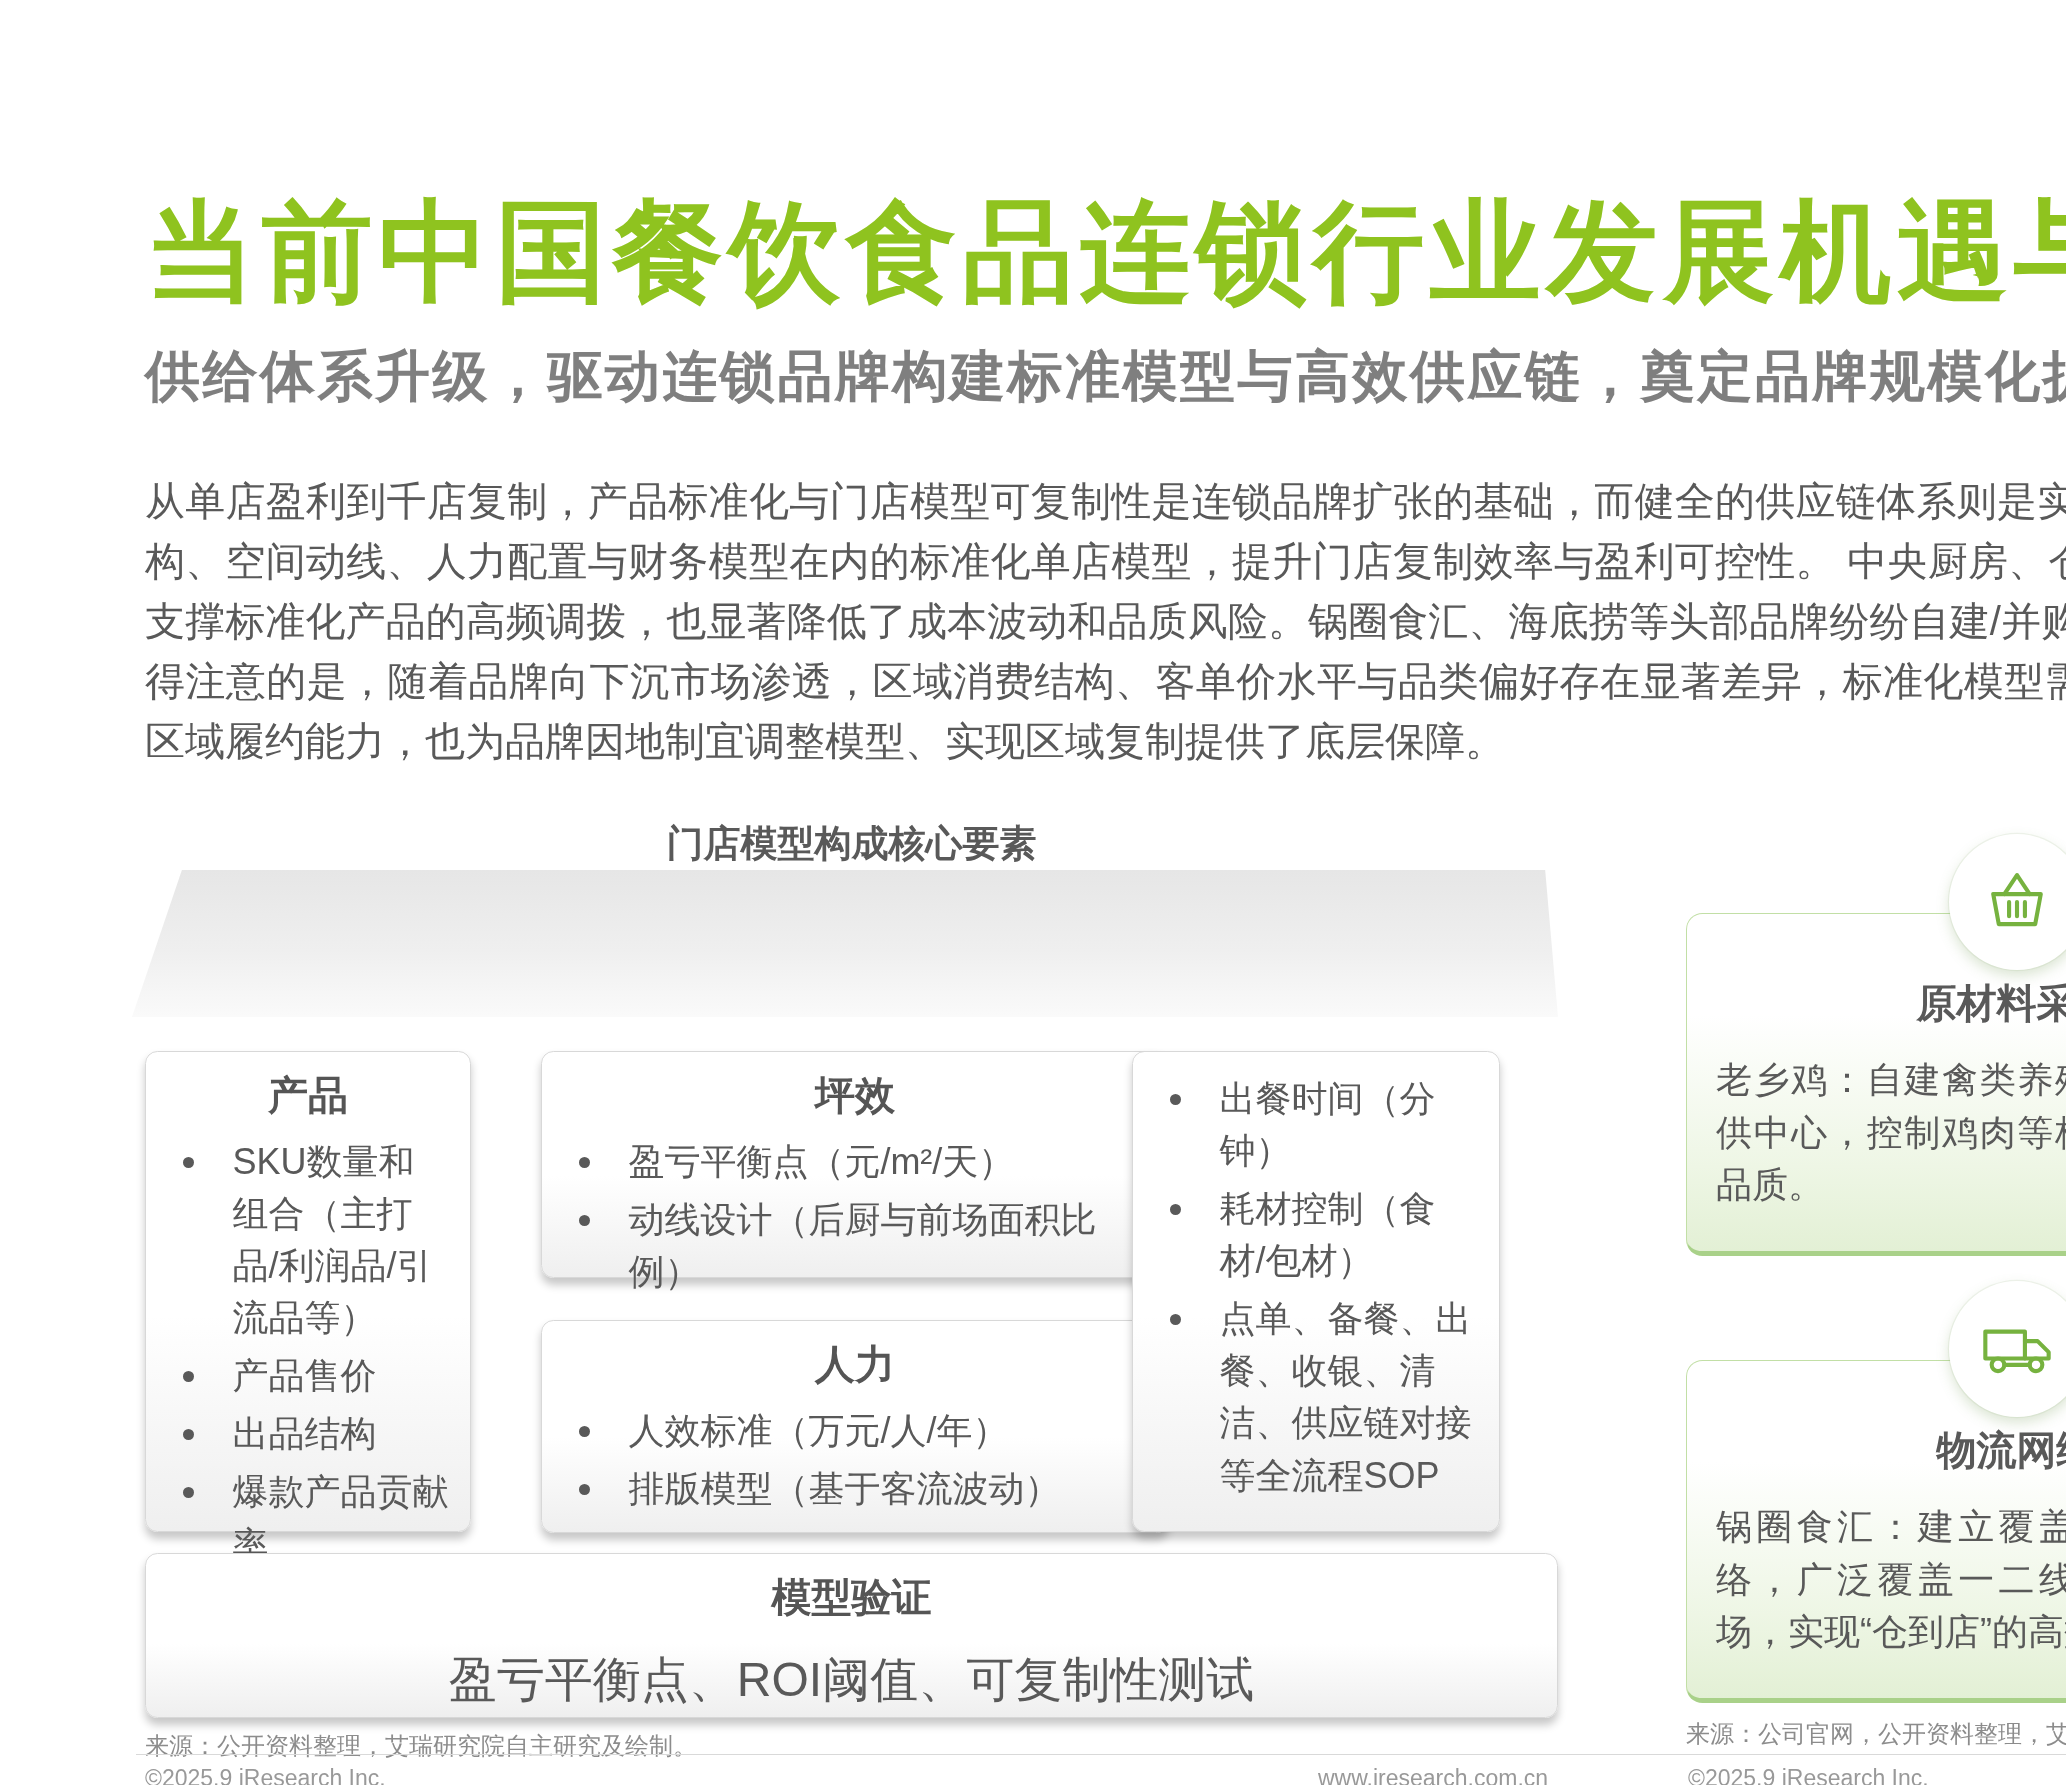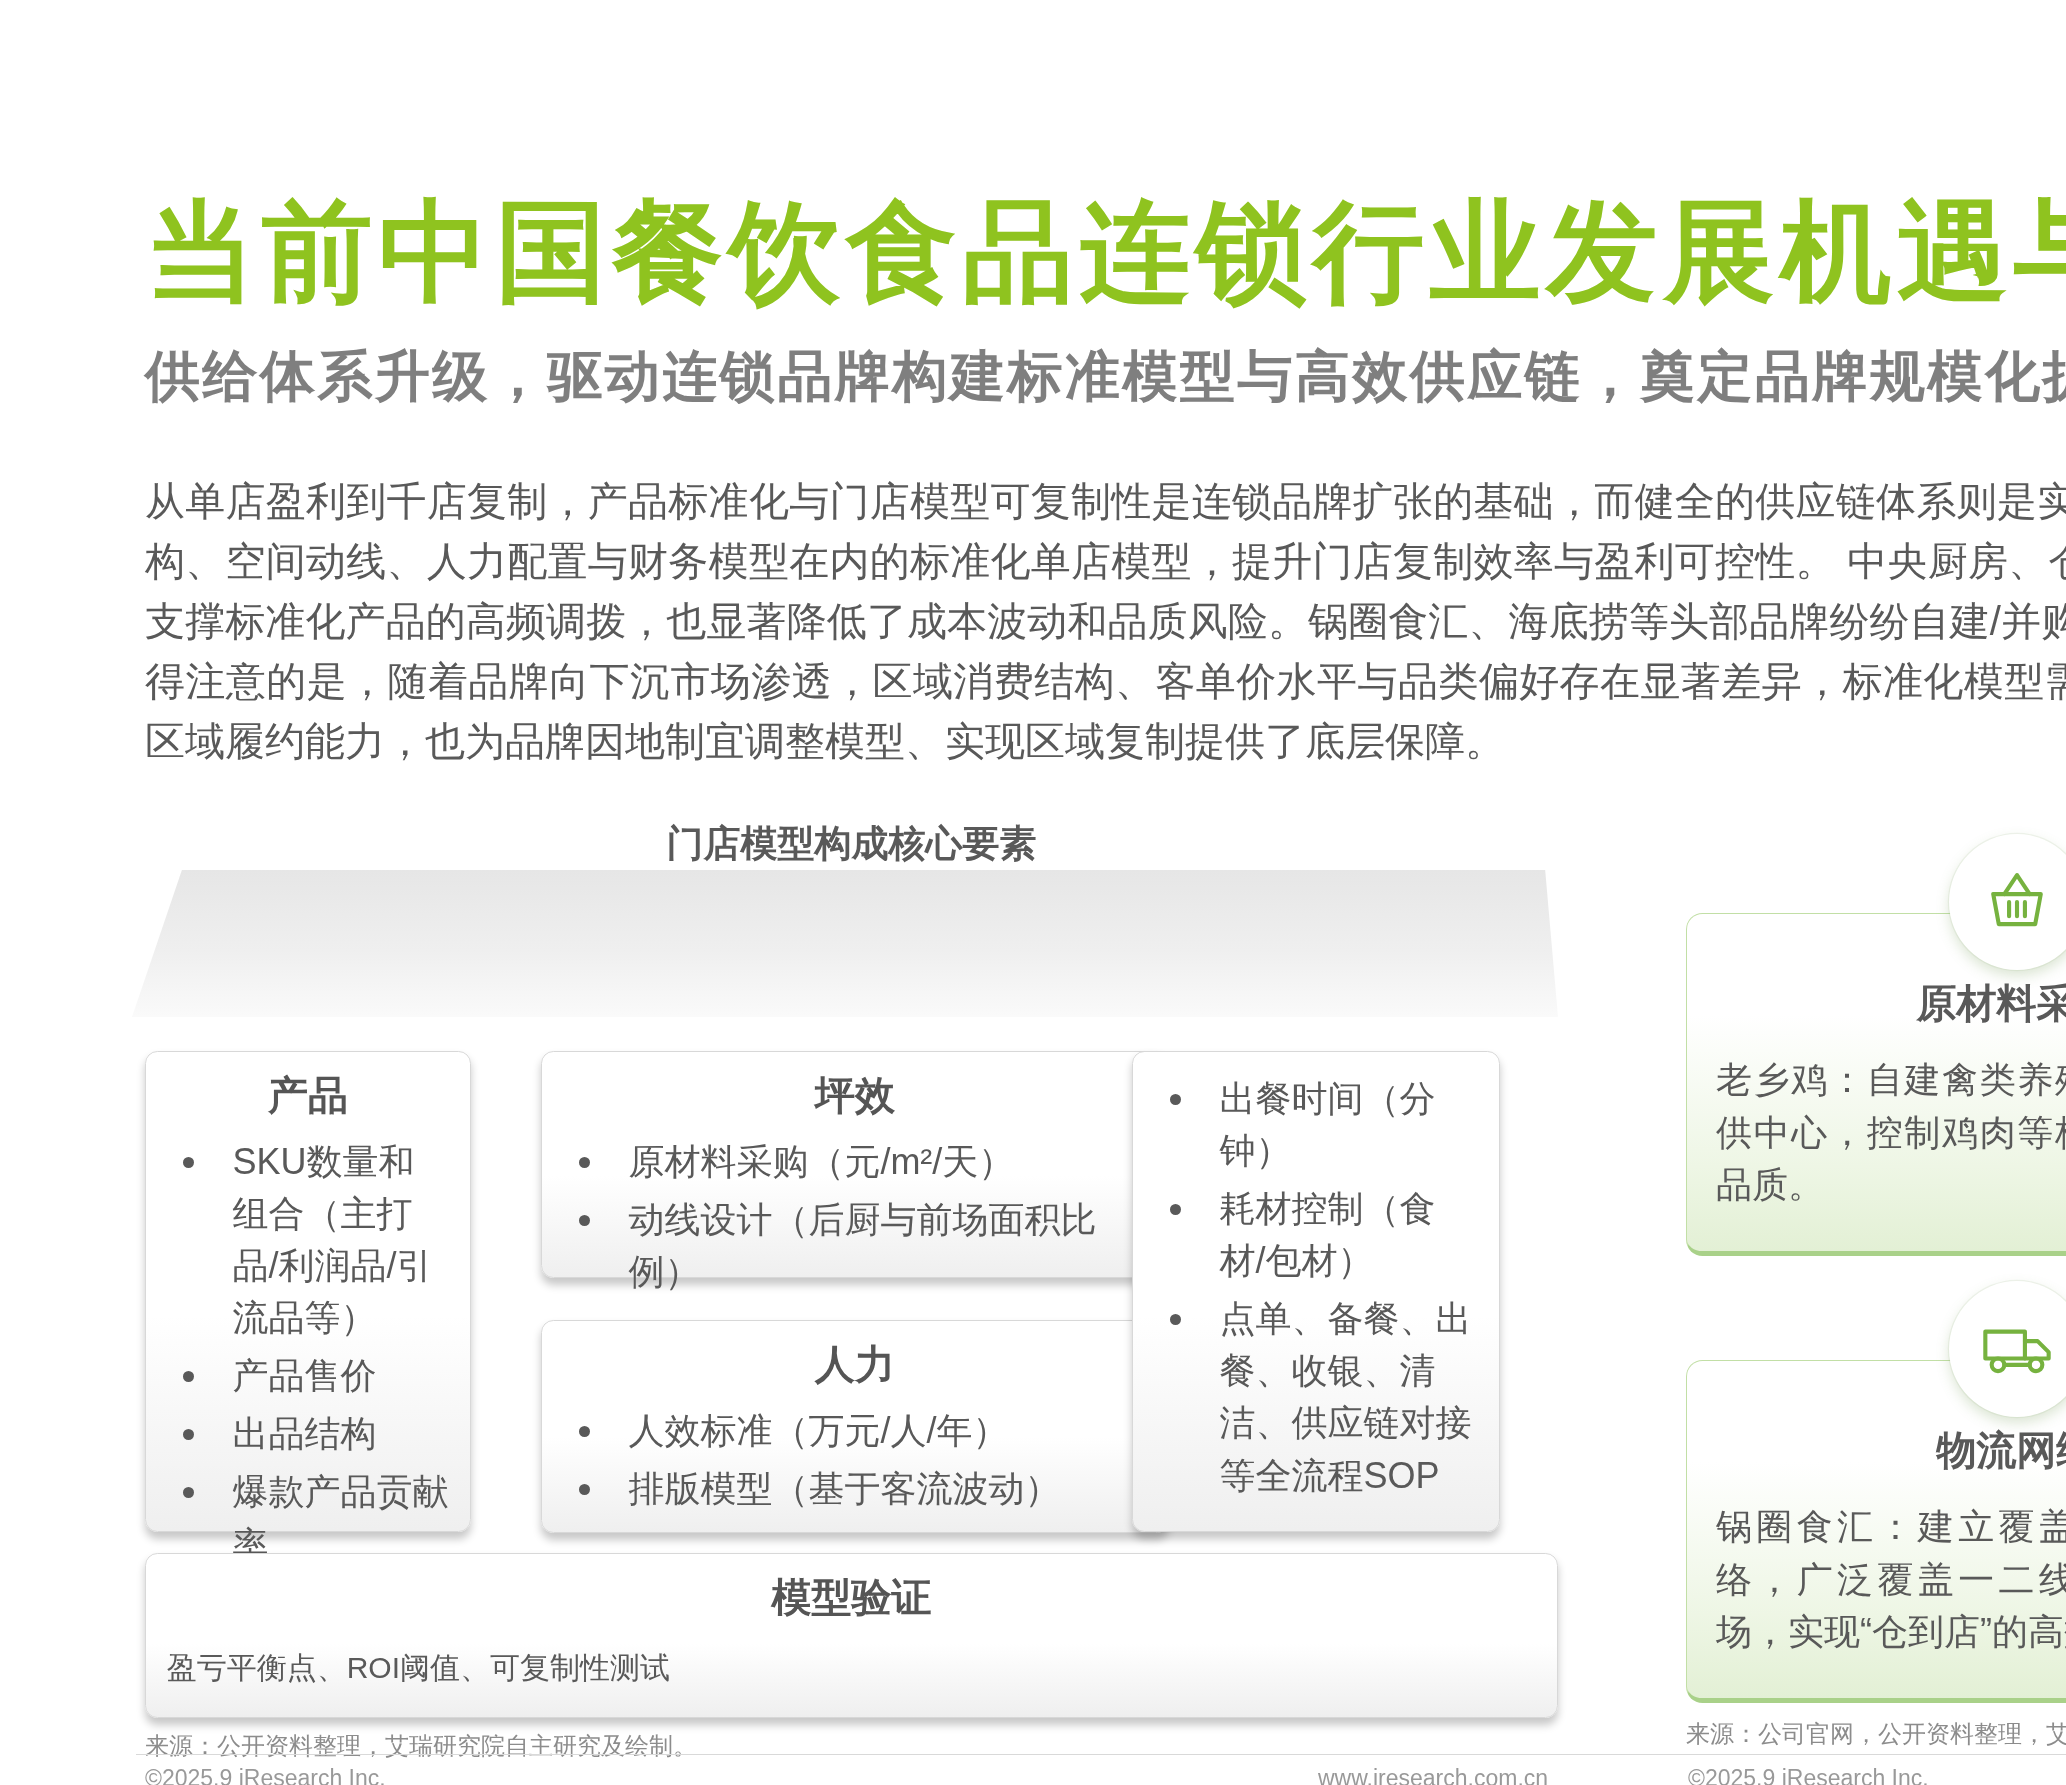--- a/index.html
+++ b/index.html
@@ -44,21 +44,21 @@
     box-sizing:border-box;padding:12.4px 20.7px;margin-top:22px;
   }
   .box-title{font-size:40px;font-weight:700;color:#555555;text-align:center;margin:4.1px 0 12.4px 0;}
   .box ul{margin:8.3px 0 0 0;padding:0 0 0 45px;}
   .box li{font-size:36px;line-height:1.45;color:#595959;padding-left:20.7px;margin-bottom:5.8px;}
   .box-product{left:145px;top:1029px;width:326px;height:481px;}
   .box-pingxiao{left:541px;top:1029px;width:628px;height:227px;}
   .box-renli{left:541px;top:1298px;width:628px;height:213px;}
   .box-process{left:1132px;top:1029px;width:368px;height:481px;}
   .box-validate{left:145px;top:1531px;width:1413px;height:165px;}
-  .validate-text{font-size:30px;color:#595959;text-align:left;margin-top:23px;}
+  .validate-text{font-size:48px;color:#595959;text-align:center;margin-top:23px;}
 
   
   .card{
     position:absolute;box-sizing:border-box;
     border:1.7px solid #c2dfa6;border-bottom:5px solid #a9d189;border-radius:16.5px;
     background:linear-gradient(180deg,#ffffff 30%,#eef6e5 75%,#e3f0d5 100%);
     padding:62px 29px 0 29px;
   }
   .card1{left:1686px;top:913px;width:661px;height:343px;}
   .card3{left:1686px;top:1360px;width:661px;height:343px;}
@@ -102,21 +102,21 @@
       <li>SKU数量和组合（主打品/利润品/引流品等）</li>
       <li>产品售价</li>
       <li>出品结构</li>
       <li>爆款产品贡献率</li>
     </ul>
   </section>
 
   <section class="box box-pingxiao">
     <div class="box-title">坪效</div>
     <ul>
-      <li>原材料采购（元/m²/天）</li>
+      <li>盈亏平衡点（元/m²/天）</li>
       <li>动线设计（后厨与前场面积比例）</li>
     </ul>
   </section>
 
   <section class="box box-renli">
     <div class="box-title">人力</div>
     <ul>
       <li>人效标准（万元/人/年）</li>
       <li>排版模型（基于客流波动）</li>
     </ul>

